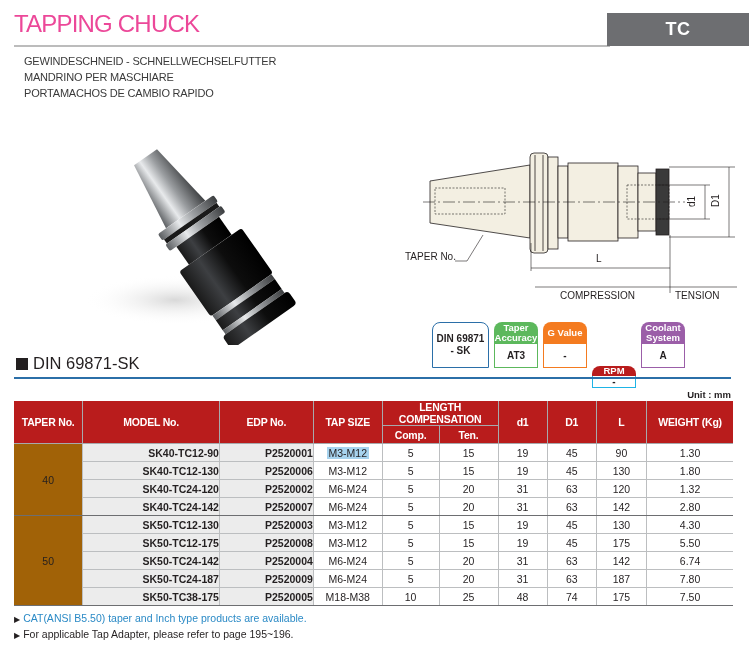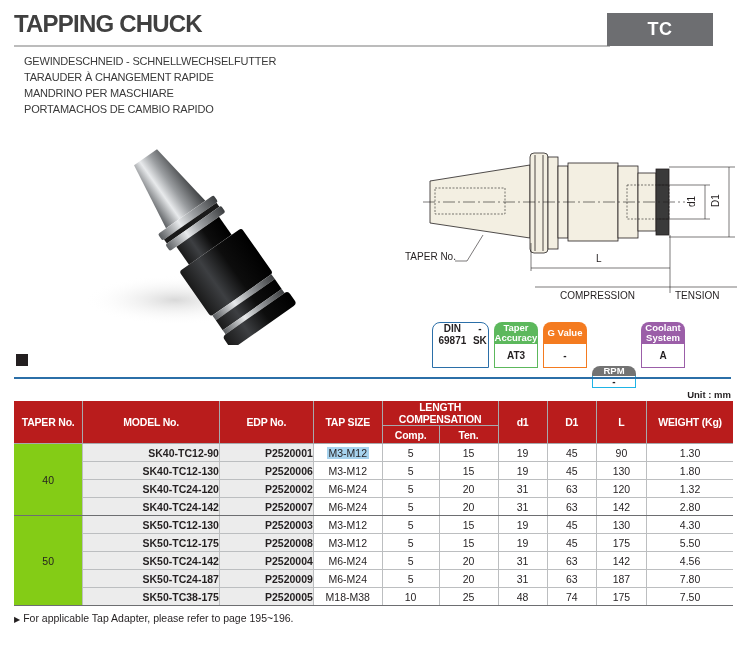--- a/index.html
+++ b/index.html
@@ -1,69 +1,68 @@
 <!DOCTYPE html>
 <html><head>
 <meta charset="utf-8">
 <style>
   * { box-sizing: border-box; margin: 0; padding: 0; }
   html, body { width: 750px; height: 649px; background: #ffffff; overflow: hidden; }
   body { font-family: "Liberation Sans", "DejaVu Sans", sans-serif; color: #231f20; position: relative; }
 
-  .title { position: absolute; left: 14px; top: 10px; font-size: 24px; font-weight: bold; letter-spacing: -0.8px; color: #404040; }
+  .title { position: absolute; left: 14px; top: 10px; font-size: 24px; font-weight: normal; letter-spacing: -0.8px; color: #ec4899; }
   .title-rule { position: absolute; left: 14px; top: 45px; width: 596px; height: 2px; background: #bcbcbc; }
-  .tc-badge { position: absolute; left: 607px; top: 13px; width: 106px; height: 33px; background: #6d6e71; color: #fff; font-weight: bold; font-size: 18px; display: flex; align-items: center; justify-content: center; letter-spacing: 0.5px; }
+  .tc-badge { position: absolute; left: 607px; top: 13px; width: 142px; height: 33px; background: #6d6e71; color: #fff; font-weight: bold; font-size: 18px; display: flex; align-items: center; justify-content: center; letter-spacing: 0.5px; }
 
   .subtitles { position: absolute; left: 24px; top: 53px; font-size: 11px; line-height: 16px; color: #3a3a3a; letter-spacing: -0.2px; }
   .subtitles div { white-space: nowrap; }
 
   .photo { position: absolute; left: 80px; top: 130px; width: 240px; height: 215px; }
 
   .diagram { position: absolute; left: 395px; top: 143px; width: 350px; height: 165px; }
   .diagram svg text { font-family: "Liberation Sans", sans-serif; }
 
   .spec-boxes { position: absolute; left: 432px; top: 322px; display: flex; gap: 5px; }
-  .spec-din { width: 57px; height: 46px; border: 1.5px solid #2b6fa8; border-radius: 8px 8px 0 0; font-size: 10px; font-weight: bold; text-align: center; display: flex; flex-direction: row; justify-content: center; line-height: 12px; }
+  .spec-din { width: 57px; height: 46px; border: 1.5px solid #2b6fa8; border-radius: 8px 8px 0 0; font-size: 10px; font-weight: bold; text-align: center; display: flex; flex-direction: column; justify-content: center; line-height: 12px; }
   .spec { width: 44px; height: 46px; display: flex; flex-direction: column; }
   .spec-head { height: 22px; border-radius: 8px 8px 0 0; color: #fff; font-size: 9.5px; font-weight: bold; text-align: center; display: flex; align-items: center; justify-content: center; line-height: 10px; }
   .spec-val { flex: 1; border: 1px solid; border-top: none; font-size: 10px; font-weight: bold; display: flex; align-items: center; justify-content: center; }
 
   .section-head { position: absolute; left: 16px; top: 354px; font-size: 16.5px; color: #231f20; display: flex; align-items: center; gap: 5px; }
   .sq { width: 12px; height: 12px; background: #231f20; display: inline-block; }
   .section-rule { position: absolute; left: 14px; top: 377px; width: 717px; height: 2px; background: #2b6fa8; }
 
   .unit { position: absolute; right: 19px; top: 389px; font-size: 9.5px; font-weight: bold; color: #231f20; }
 
   table.spec-table { position: absolute; left: 14px; top: 401px; width: 719px; border-collapse: collapse; font-size: 10.5px; }
   table.spec-table th { background: #b91c1c; color: #fff; font-weight: bold; font-size: 10.5px; border: 1px solid #a7a9ac; border-top: none; height: 18px; letter-spacing: -0.2px; }
   table.spec-table th.tall { height: 36px; }
   table.spec-table td { text-align: center; height: 18px; border-left: 1px solid #bcbec0; border-right: 1px solid #bcbec0; border-bottom: 1px solid #bcbec0; color: #231f20; }
   table.spec-table td.model, table.spec-table td.edp { background: #ececec; font-weight: bold; text-align: right; }
-  table.spec-table td.taper { background: #84cc16; border-left: none; }
+  table.spec-table td.taper { background: #a16207; border-left: none; }
   table.spec-table tr.group-end td { border-bottom: 1px solid #6d6e71; }
   table.spec-table td.last { border-right: none; }
   table.spec-table th:first-child { border-left: none; }
   table.spec-table th.lastcol { border-right: none; }
   .hl { background: #a7d3ee; padding: 0 2px; }
 
   .notes { position: absolute; left: 14px; top: 611px; font-size: 10.5px; line-height: 14px; }
   .notes .n1 { color: #2b8ac6; }
   .notes .n2 { color: #231f20; }
   .tri { font-size: 8px; color: #231f20; margin-right: 3px; }
 </style>
 </head>
 <body>
 
 <div class="title">TAPPING CHUCK</div>
 <div class="title-rule"></div>
 <div class="tc-badge">TC</div>
 
 <div class="subtitles">
   <div>GEWINDESCHNEID - SCHNELLWECHSELFUTTER</div>
-  <div>TARAUDER À CHANGEMENT RAPIDE</div>
   <div>MANDRINO PER MASCHIARE</div>
   <div>PORTAMACHOS DE CAMBIO RAPIDO</div>
 </div>
 
 <div class="photo">
   <svg width="240" height="215" viewBox="0 0 240 215">
     <defs>
       <linearGradient id="steel" x1="0" y1="0" x2="1" y2="0">
         <stop offset="0" stop-color="#5a5d60"></stop>
         <stop offset="0.35" stop-color="#e8eaec"></stop>
@@ -164,34 +163,35 @@
       <span>Taper</span>
       <span>Accuracy</span>
     </div>
     <div class="spec-val" style="border-color:#5cb85c;">AT3</div>
   </div>
   <div class="spec">
     <div class="spec-head" style="background:#f47b20;">G Value</div>
     <div class="spec-val" style="border-color:#f47b20;">-</div>
   </div>
   <div class="spec">
-    <div class="spec-head" style="background:#737373;margin-top:44px;">RPM</div>
+    <div class="spec-head" style="background:#b91c1c;margin-top:44px;">RPM</div>
     <div class="spec-val" style="border-color:#1eb4e6;">-</div>
   </div>
   <div class="spec">
     <div class="spec-head" style="background:#9b5ea8;flex-direction:column;">
       <span>Coolant</span>
       <span>System</span>
     </div>
     <div class="spec-val" style="border-color:#9b5ea8;">A</div>
   </div>
 </div>
 
 <div class="section-head">
   <span class="sq"></span>
+  <span>DIN 69871-SK</span>
 </div>
 <div class="section-rule"></div>
 <div class="unit">Unit : mm</div>
 
 <table class="spec-table">
   <colgroup>
     <col style="width:63px">
       <col style="width:125px">
       <col style="width:86px">
       <col style="width:63px">
@@ -290,21 +290,21 @@
     </tr>
     <tr>
       <td class="model">SK50-TC24-142</td>
       <td class="edp">P2520004</td>
       <td>M6-M24</td>
       <td>5</td>
       <td>20</td>
       <td>31</td>
       <td>63</td>
       <td>142</td>
-      <td class="last">4.56</td>
+      <td class="last">6.74</td>
     </tr>
     <tr>
       <td class="model">SK50-TC24-187</td>
       <td class="edp">P2520009</td>
       <td>M6-M24</td>
       <td>5</td>
       <td>20</td>
       <td>31</td>
       <td>63</td>
       <td>187</td>
@@ -318,16 +318,19 @@
       <td>25</td>
       <td>48</td>
       <td>74</td>
       <td>175</td>
       <td class="last">7.50</td>
     </tr>
   </tbody>
 </table>
 
 <div class="notes">
+  <div class="n1">
+    <span class="tri">▶</span><span>CAT(ANSI B5.50) taper and Inch type products are available.</span>
+  </div>
   <div class="n2">
     <span class="tri">▶</span><span>For applicable Tap Adapter, please refer to page 195~196.</span>
   </div>
 </div>
 
 </body></html>

